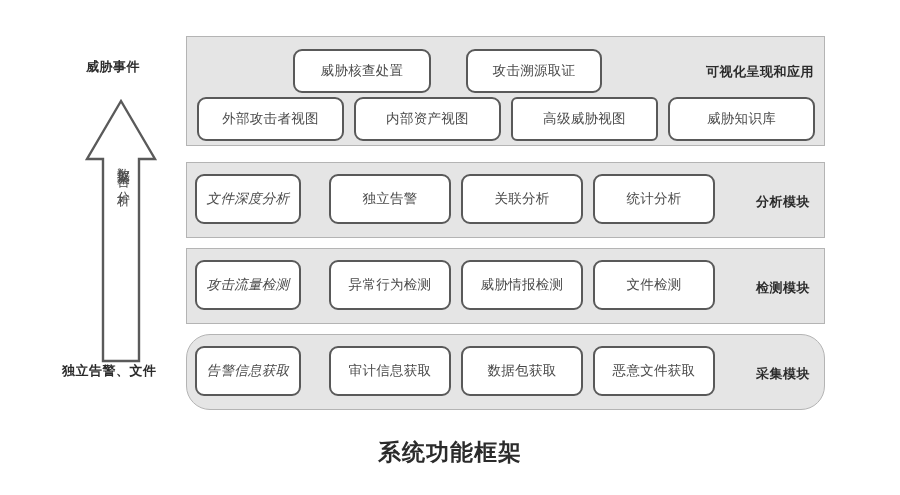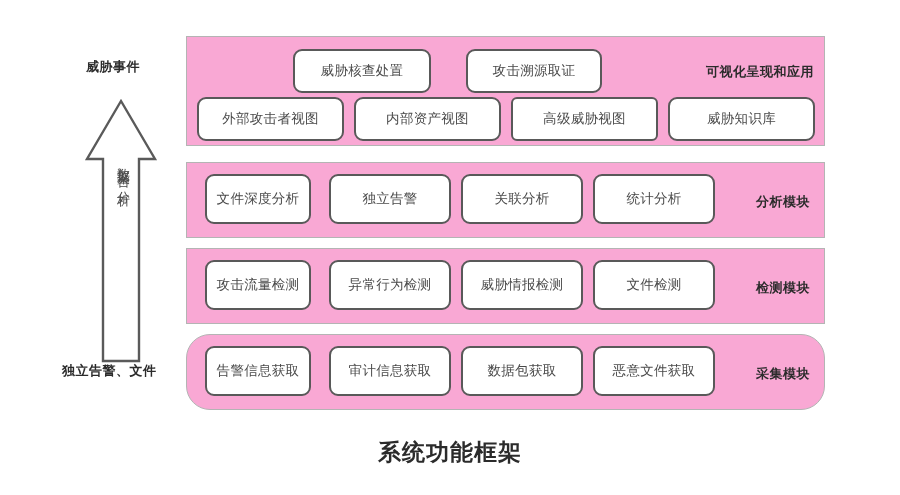--- a/index.html
+++ b/index.html
@@ -65,21 +65,21 @@
     text-orientation: upright;
     letter-spacing: 2px;
     white-space: nowrap;
   }
 
   
   .band {
     position: absolute;
     left: 186px;
     width: 639px;
-    background: #f9a8d4;
+    background: #e5e5e5;
     border: 1px solid #b4b4b4;
     box-sizing: border-box;
   }
   #band-visual    { top: 36px;  height: 110px; }
   #band-analysis  { top: 162px; height: 76px; }
   #band-detect    { top: 248px; height: 76px; }
   #band-collect   { top: 334px; height: 76px; border-radius: 24px; }
 
   .module-label {
     position: absolute;
@@ -126,21 +126,21 @@
   #label-visual {
     right: 10px;
     top: 26px;
   }
 
   
   .row-box {
     top: 11px;
     height: 50px;
   }
-  .c0 { left: 18px;  width: 106px; }
+  .c0 { left: 8px;  width: 106px; font-style: italic; }
   .c1 { left: 142px; width: 122px; }
   .c2 { left: 274px; width: 122px; }
   .c3 { left: 406px; width: 122px; }
 
   .row-label {
     right: 14px;
     top: 30px;
   }
 
   

